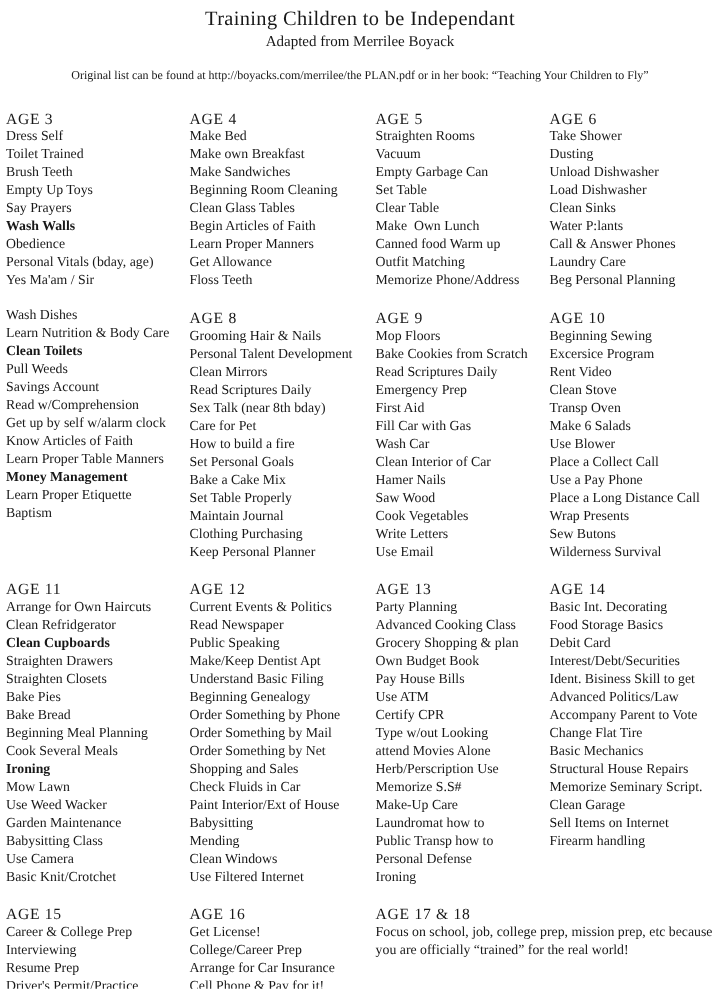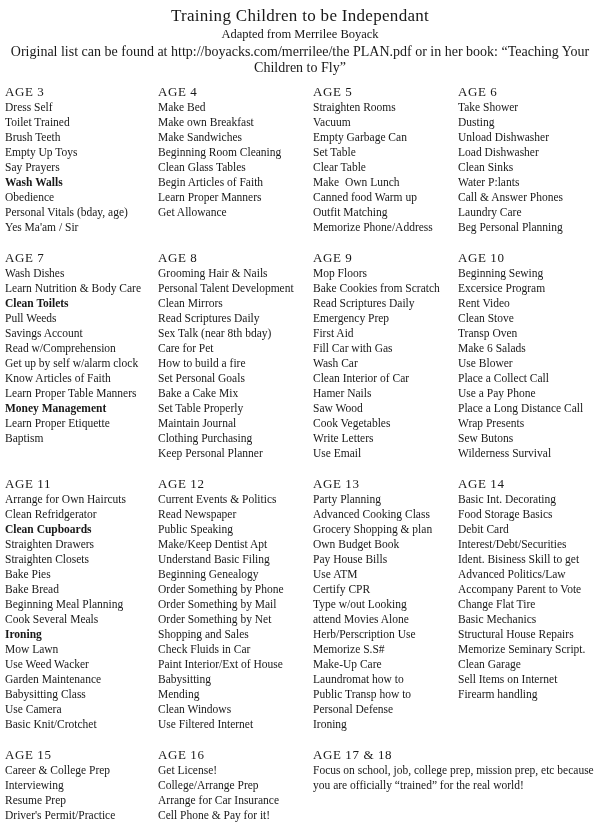--- a/index.html
+++ b/index.html
@@ -27,22 +27,22 @@
     font-size: 17px;
     font-weight: normal;
     letter-spacing: 0.3px;
     margin: 2px 0 1px 0;
   }
   .subtitle {
     font-size: 12.5px;
     margin: 0 0 1px 0;
   }
   .source-line {
-    font-size: 14px;
-    margin: 2px;
+    font-size: 10px;
+    margin: 16px;
   }
   .grid {
     display: grid;
     grid-template-columns: 153px 155px 145px 142px;
     padding: 5px 0 0 5px;
     row-gap: 14px;
     column-gap: 0;
   }
   .section {
     min-width: 0;
@@ -95,20 +95,21 @@
       <div class="section">
         <div class="age-heading">AGE 4</div>
         <div class="item">Make Bed</div>
         <div class="item">Make own Breakfast</div>
         <div class="item">Make Sandwiches</div>
         <div class="item">Beginning Room Cleaning</div>
         <div class="item">Clean Glass Tables</div>
         <div class="item">Begin Articles of Faith</div>
         <div class="item">Learn Proper Manners</div>
         <div class="item">Get Allowance</div>
+        <div class="item">Floss Teeth</div>
       </div>
       <div class="section">
         <div class="age-heading">AGE 5</div>
         <div class="item">Straighten Rooms</div>
         <div class="item">Vacuum</div>
         <div class="item">Empty Garbage Can</div>
         <div class="item">Set Table</div>
         <div class="item">Clear Table</div>
         <div class="item">Make  Own Lunch</div>
         <div class="item">Canned food Warm up</div>
@@ -121,21 +122,20 @@
         <div class="item">Dusting</div>
         <div class="item">Unload Dishwasher</div>
         <div class="item">Load Dishwasher</div>
         <div class="item">Clean Sinks</div>
         <div class="item">Water P:lants</div>
         <div class="item">Call &amp; Answer Phones</div>
         <div class="item">Laundry Care</div>
         <div class="item">Beg Personal Planning</div>
       </div>
       <div class="section">
-        <div class="age-heading">AGE 7</div>
         <div class="item">Wash Dishes</div>
         <div class="item">Learn Nutrition &amp; Body Care</div>
         <div class="item bold">Clean Toilets</div>
         <div class="item">Pull Weeds</div>
         <div class="item">Savings Account</div>
         <div class="item">Read w/Comprehension</div>
         <div class="item">Get up by self w/alarm clock</div>
         <div class="item">Know Articles of Faith</div>
         <div class="item">Learn Proper Table Manners</div>
         <div class="item bold">Money Management</div>
@@ -269,21 +269,21 @@
         <div class="item">Career &amp; College Prep</div>
         <div class="item">Interviewing</div>
         <div class="item">Resume Prep</div>
         <div class="item">Driver's Permit/Practice</div>
         <div class="item">Follow Assembly Instructions</div>
         <div class="item bold">Plan &amp; Build something w/dad</div>
       </div>
       <div class="section">
         <div class="age-heading">AGE 16</div>
         <div class="item">Get License!</div>
-        <div class="item">College/Arrange Prep</div>
+        <div class="item">College/Career Prep</div>
         <div class="item">Arrange for Car Insurance</div>
         <div class="item">Cell Phone &amp; Pay for it!</div>
         <div class="item">Checking Account</div>
         <div class="item bold">Get a Job!</div>
       </div>
       <div class="section wide">
         <div class="age-heading">AGE 17 &amp; 18</div>
         <div class="paragraph">Focus on school, job, college prep, mission prep, etc because you are officially “trained” for the real world!</div>
       </div>
     </div>

